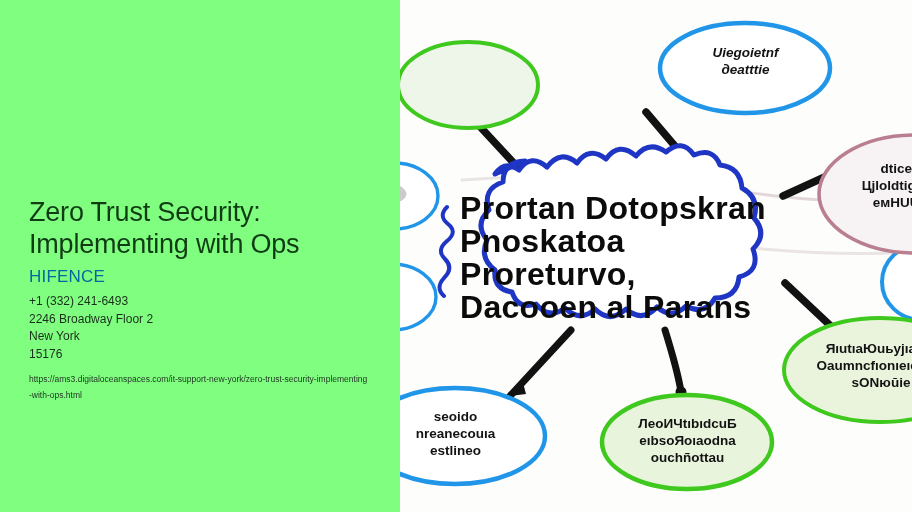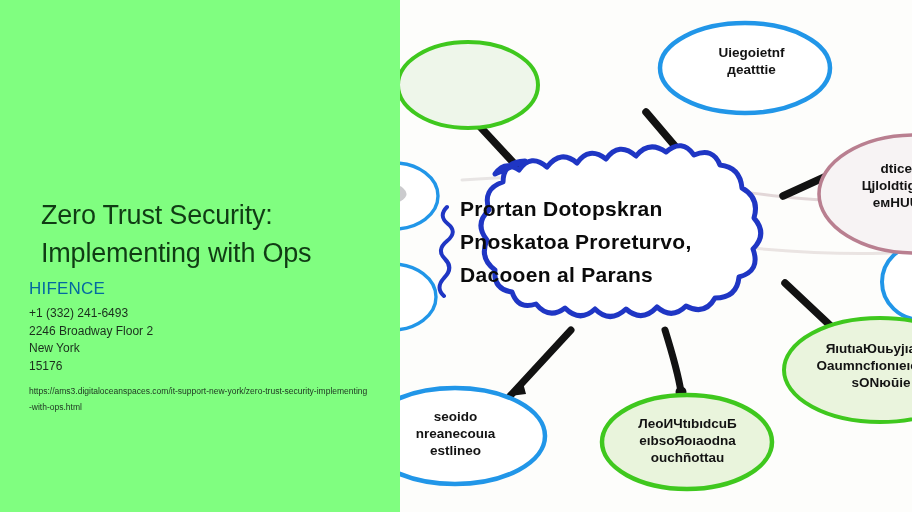--- a/index.html
+++ b/index.html
@@ -29,25 +29,25 @@
     box-sizing: border-box;
   }
   #left-content {
     position: absolute;
     left: 29px;
     top: 196px;
     width: 350px;
   }
   .page-title {
     font-size: 27px;
-    line-height: 38px;
+    line-height: 32px;
     font-weight: 400;
     color: #103c14;
     letter-spacing: -0.2px;
-    margin: 0 0 6px 12px;
+    margin: 0 0 6px 0;
     white-space: pre-line;
   }
   .brand-name {
     font-size: 17px;
     line-height: 22px;
     color: #0369a1;
     margin: 0 0 5px 0;
     letter-spacing: 0.2px;
   }
   .contact-line {
@@ -89,21 +89,21 @@
     font-weight: 700;
     font-family: "Liberation Sans", sans-serif;
     white-space: pre-line;
     pointer-events: none;
   }
   #central-text {
     position: absolute;
     left: 60px;
     top: 192px;
     width: 330px;
-    font-size: 21px;
+    font-size: 32px;
     line-height: 33px;
     font-weight: 700;
     color: #0b0b0b;
     white-space: pre-line;
     letter-spacing: 0.3px;
   }
   .leaf-label { font-size: 13.5px; line-height: 17px; }
 </style>
 </head>
 <body>
@@ -214,21 +214,21 @@
       <g>
         <ellipse cx="55" cy="436" rx="90" ry="48" fill="#ffffff" stroke="#2196e8" stroke-width="4.5"></ellipse>
       </g>
     </svg>
 
     <div id="central-text">Prortan Dotopskran
 Pnoskatoa Proreturvo,
 Dacooen al  Parans</div>
 
 
-    <div class="node-text leaf-label" style="left:269px; top:44px; width:165px;">Uiegoiеtnf
+    <div class="node-text leaf-label" style="left:263px; top:44px; width:165px;font-style:italic;">Uiegoiеtnf
 дeаtttie</div>
 
     <div class="node-text leaf-label" style="left:430px; top:160px; width:140px; text-align:center;">dticee
 Цjloldtigı1еl
 eмНUŮ3</div>
 
     <div class="node-text leaf-label" style="left:386px; top:340px; width:190px;">ЯıutıаЮuьyjıаnıu
 Оаumnсfıonıеıеbtеа
 sОNюŭie</div>
 

